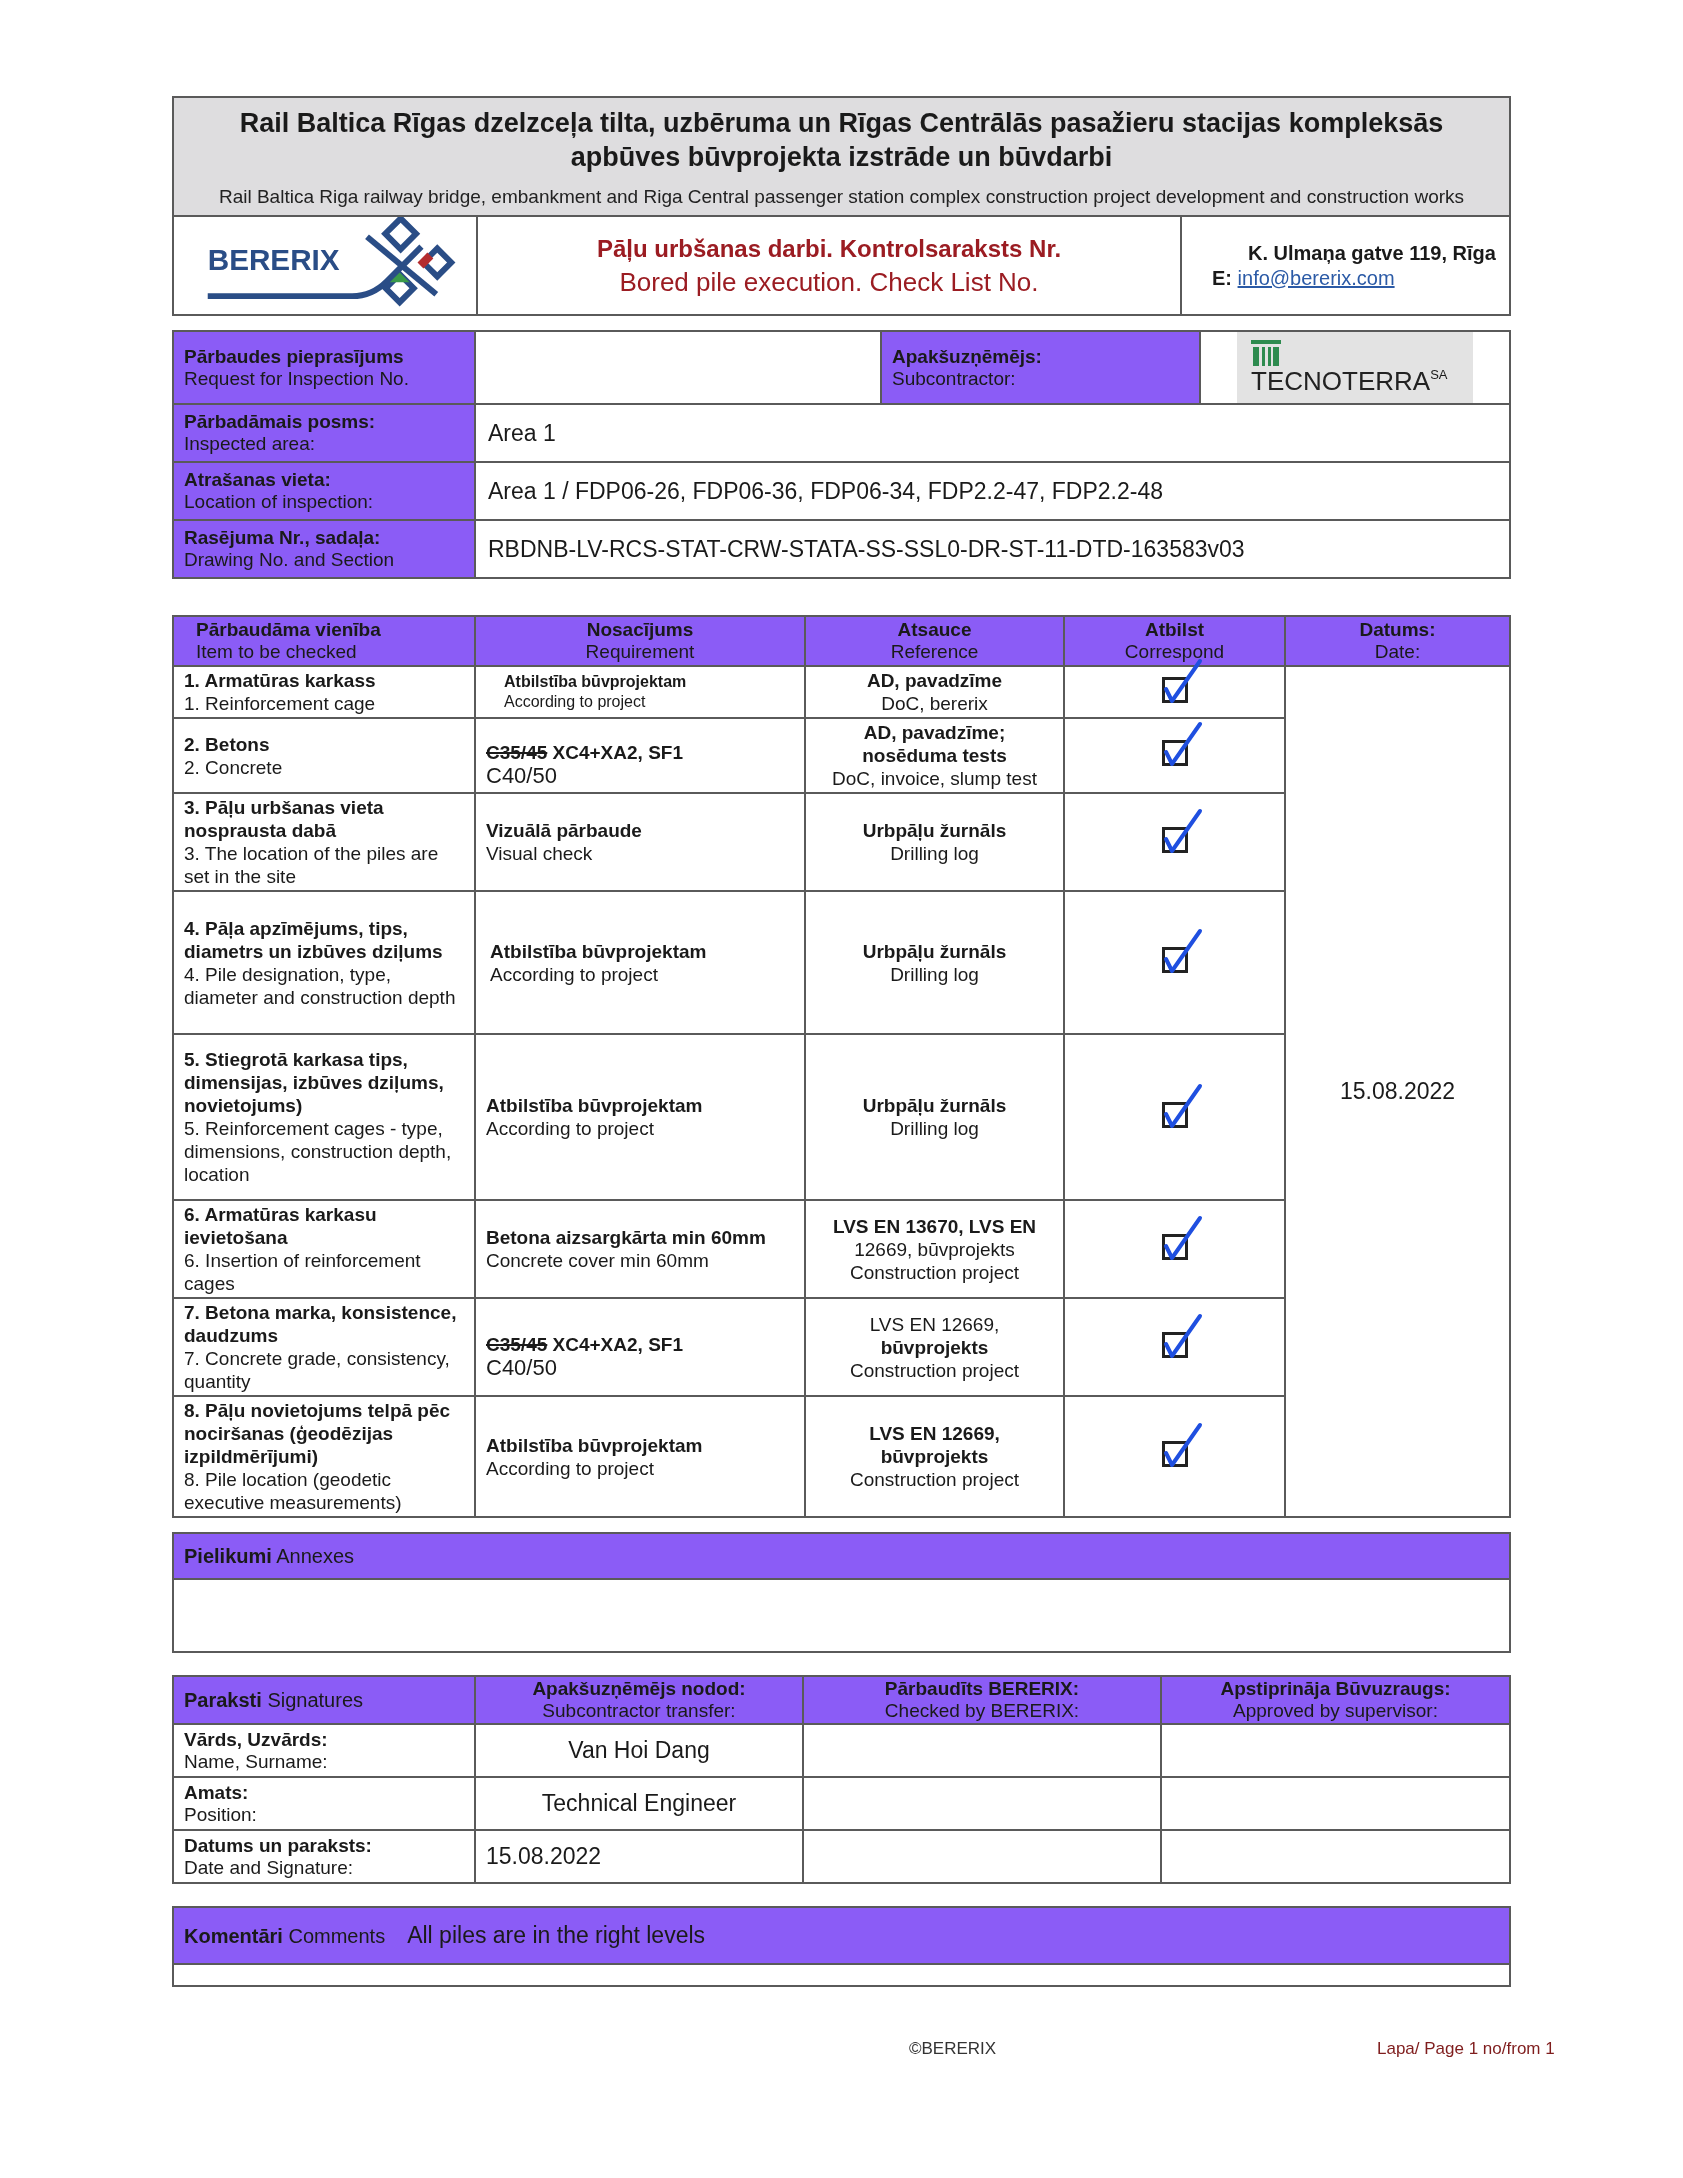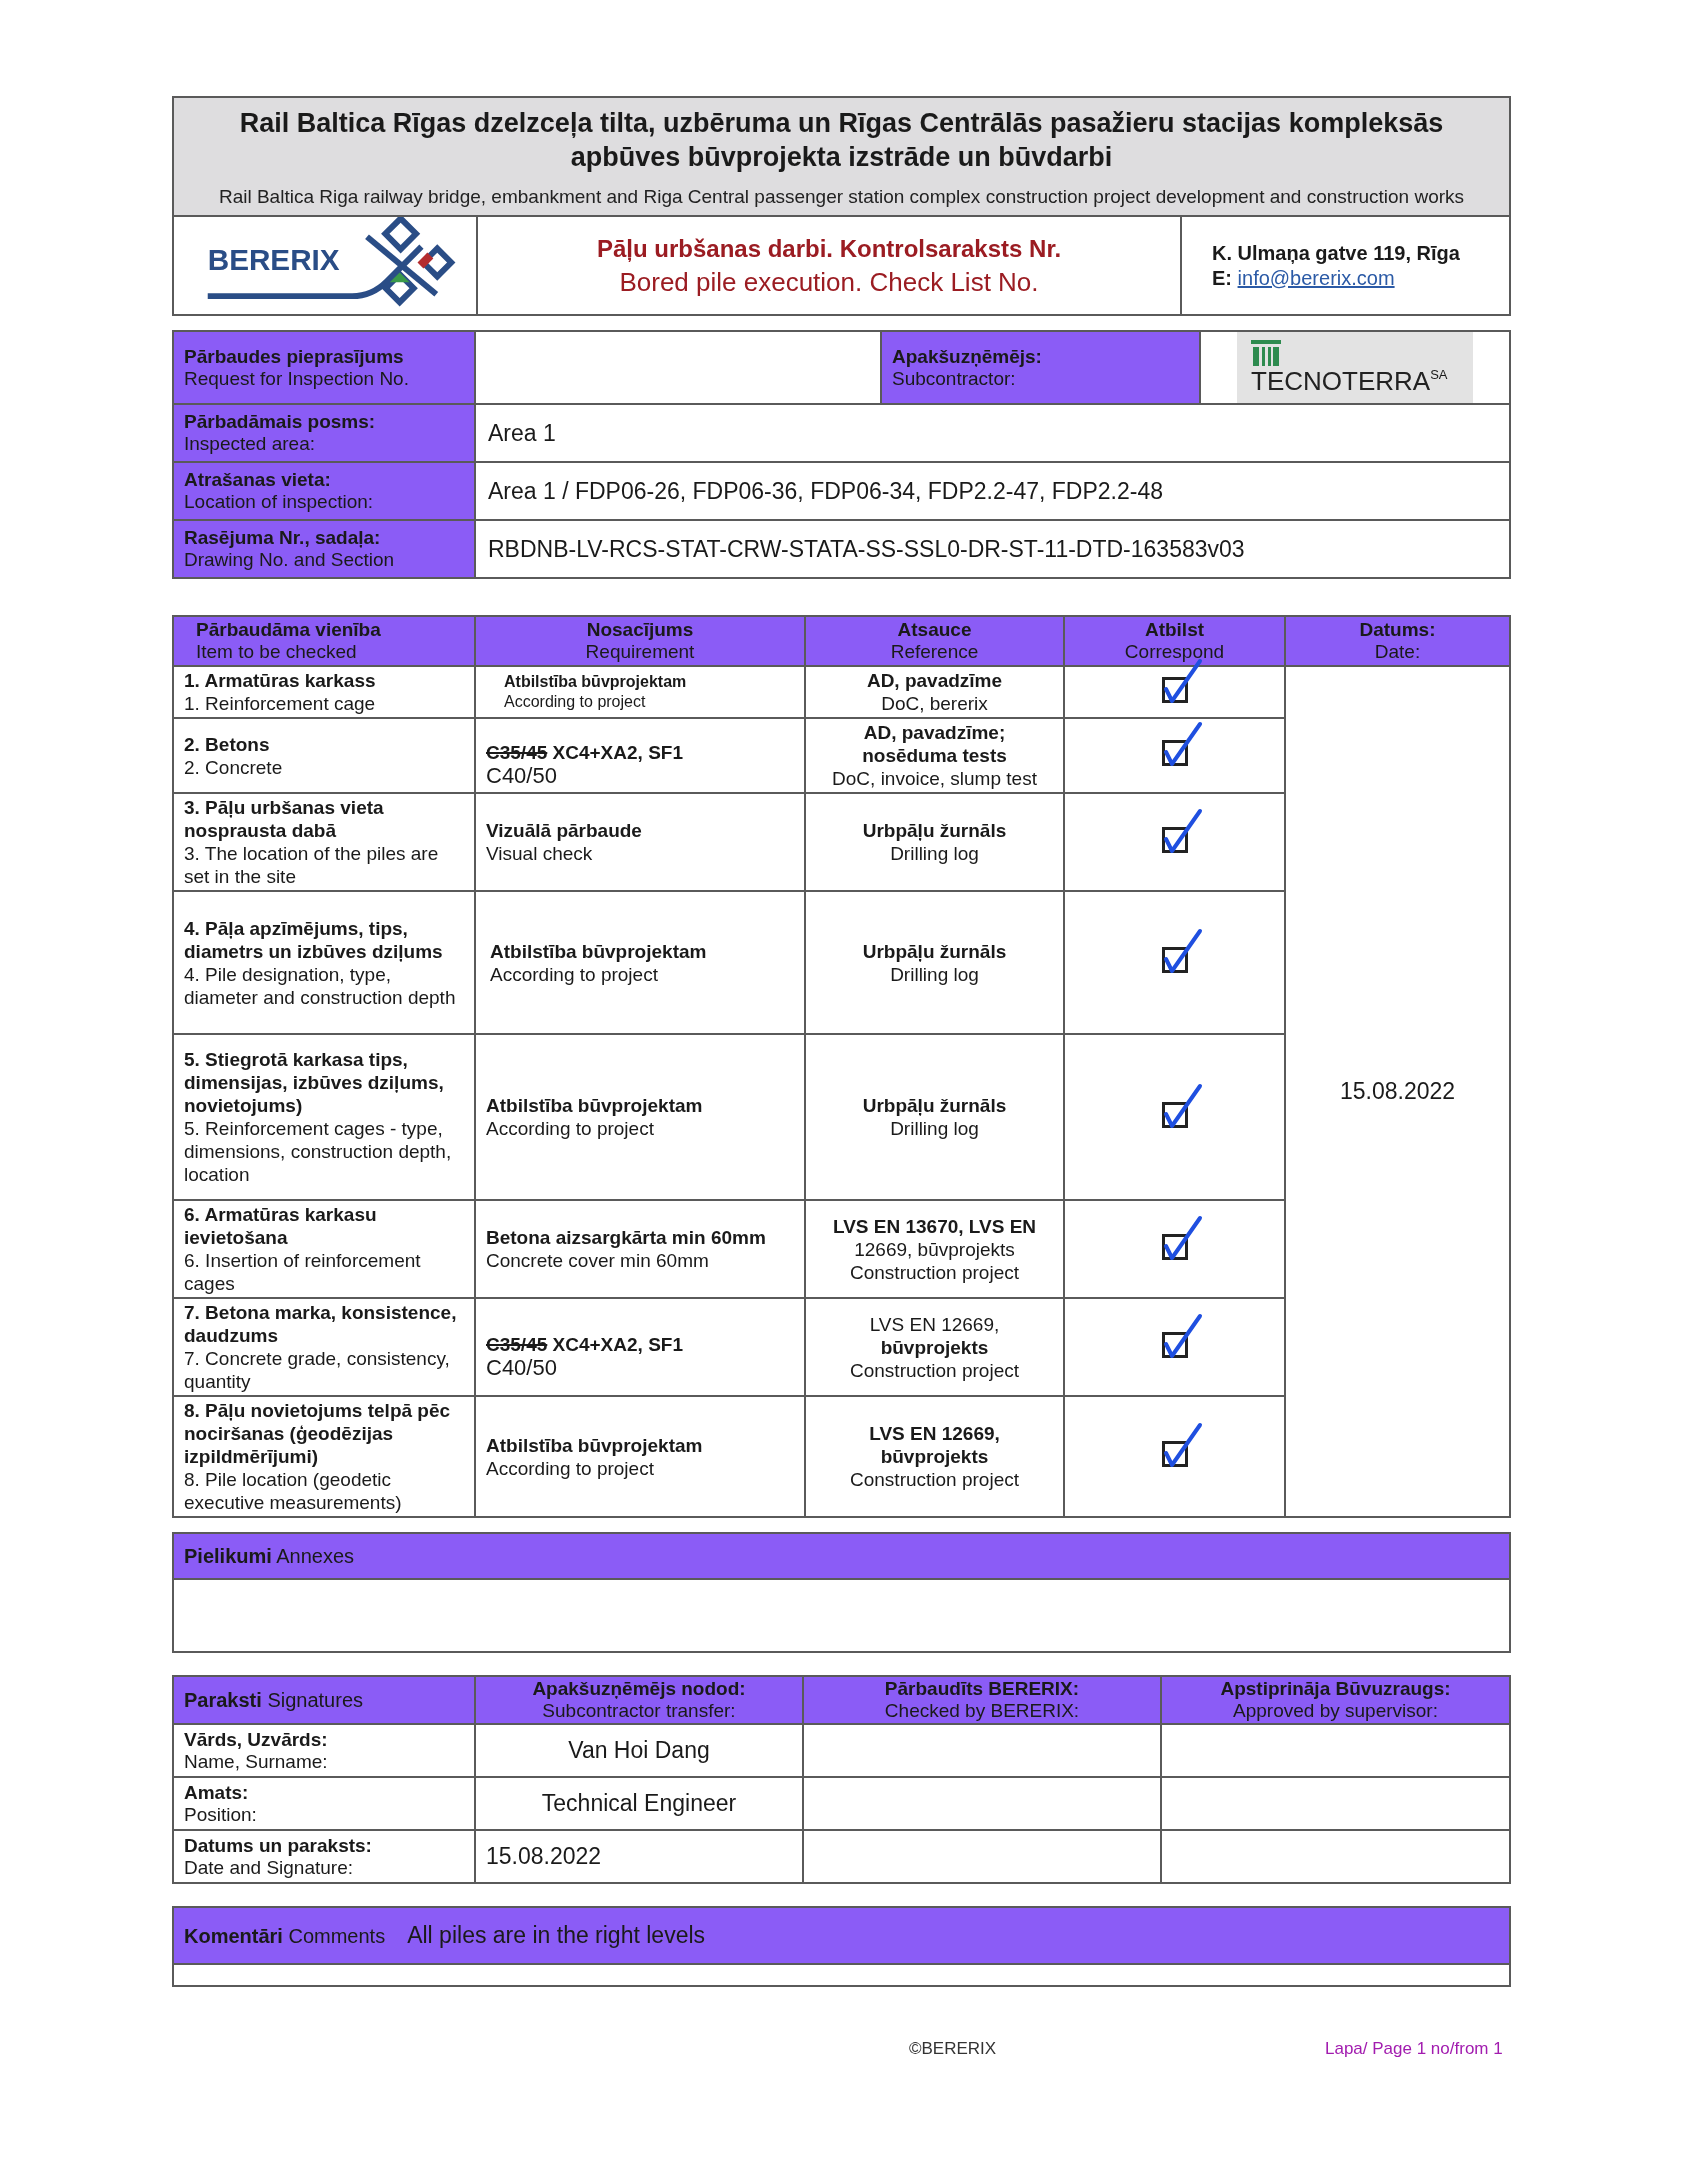--- a/index.html
+++ b/index.html
@@ -12,21 +12,21 @@
   
   .title-box { border: 2px solid #5a5a5a; background: #dedddf; text-align: center; padding: 8px 10px 6px; }
   .title-lv { font-size: 27px; font-weight: bold; line-height: 34px; color: #1a1a1a; }
   .title-en { font-size: 19px; line-height: 24px; margin-top: 11px; color: #222; }
   .brand-row td { height: 95px; }
   .logo-cell { width: 302px; background: #fff; position: relative; }
   .brand-title { text-align: center; color: #9b1c22; }
   .brand-title .lv { font-size: 24px; font-weight: bold; line-height: 32px; }
   .brand-title .en { font-size: 26px; line-height: 34px; }
   .addr-cell { width: 297px; padding-left: 30px !important; font-size: 20px; line-height: 25px; }
-  .addr-cell .street { font-weight: bold; }
+  .addr-cell .street { font-weight: bold; margin-left: 36px; }
   .addr-cell .email-label { font-weight: bold; }
   .addr-cell a { color: #2b5aa6; text-decoration: underline; }
 
   
   .info { margin-top: 14px; }
   .info td { height: 50px; }
   .lbl { padding: 3px 10px !important; font-size: 19px; line-height: 22px; }
   .lbl b { display: block; font-weight: bold; }
   .val { padding-left: 12px !important; font-size: 23px; }
 
@@ -61,21 +61,21 @@
   .sig .rowlbl b { display: block; }
   .sig .v { font-size: 23px; }
 
   
   .cmt { margin-top: 22px; }
   .cmt .hd { height: 55px; padding-left: 10px; font-size: 20px; }
   .cmt .hd .ctext { font-size: 23px; margin-left: 22px; }
   .cmt .body { height: 20px; }
 
   .footer-copy { position: absolute; left: 909px; top: 2039px; font-size: 17px; color: #333; }
-  .footer-page { position: absolute; left: 1325px; top: 2039px; font-size: 17px; color: #a21caf; }
+  .footer-page { position: absolute; left: 1377px; top: 2039px; font-size: 17px; color: #7f1d1d; }
 </style>
 </head>
 <body>
 
 <div class="page">
 
   <div class="title-box">
     <div class="title-lv">Rail Baltica Rīgas dzelzceļa tilta, uzbēruma un Rīgas Centrālās pasažieru stacijas kompleksās apbūves būvprojekta izstrāde un būvdarbi</div>
     <div class="title-en">Rail Baltica Riga railway bridge, embankment and Riga Central passenger station complex construction project development and construction works</div>
   </div>

